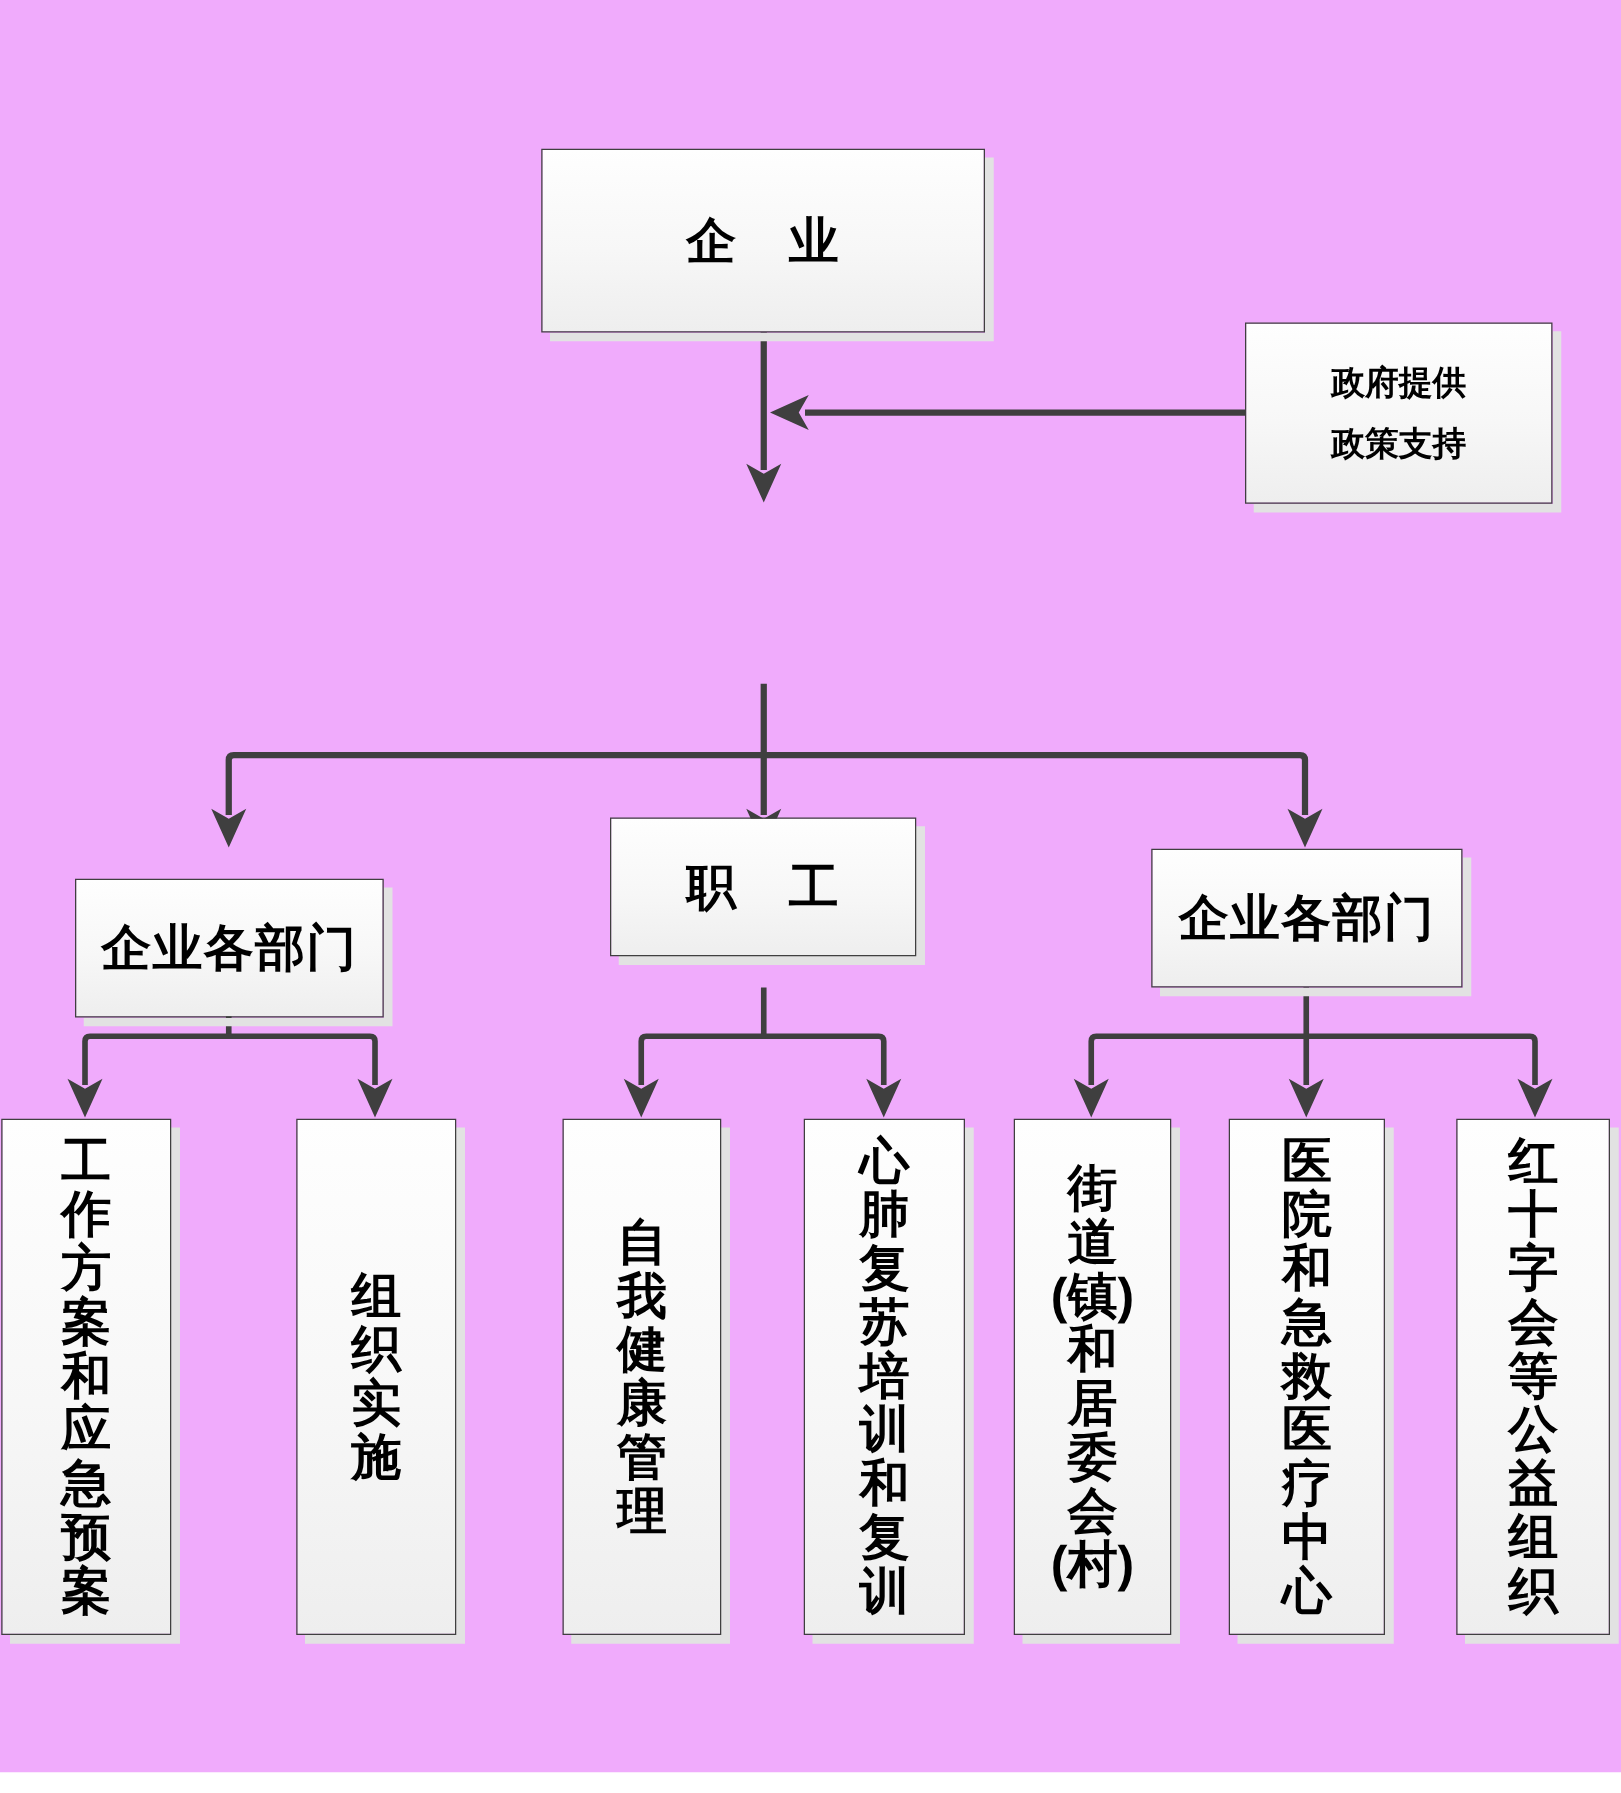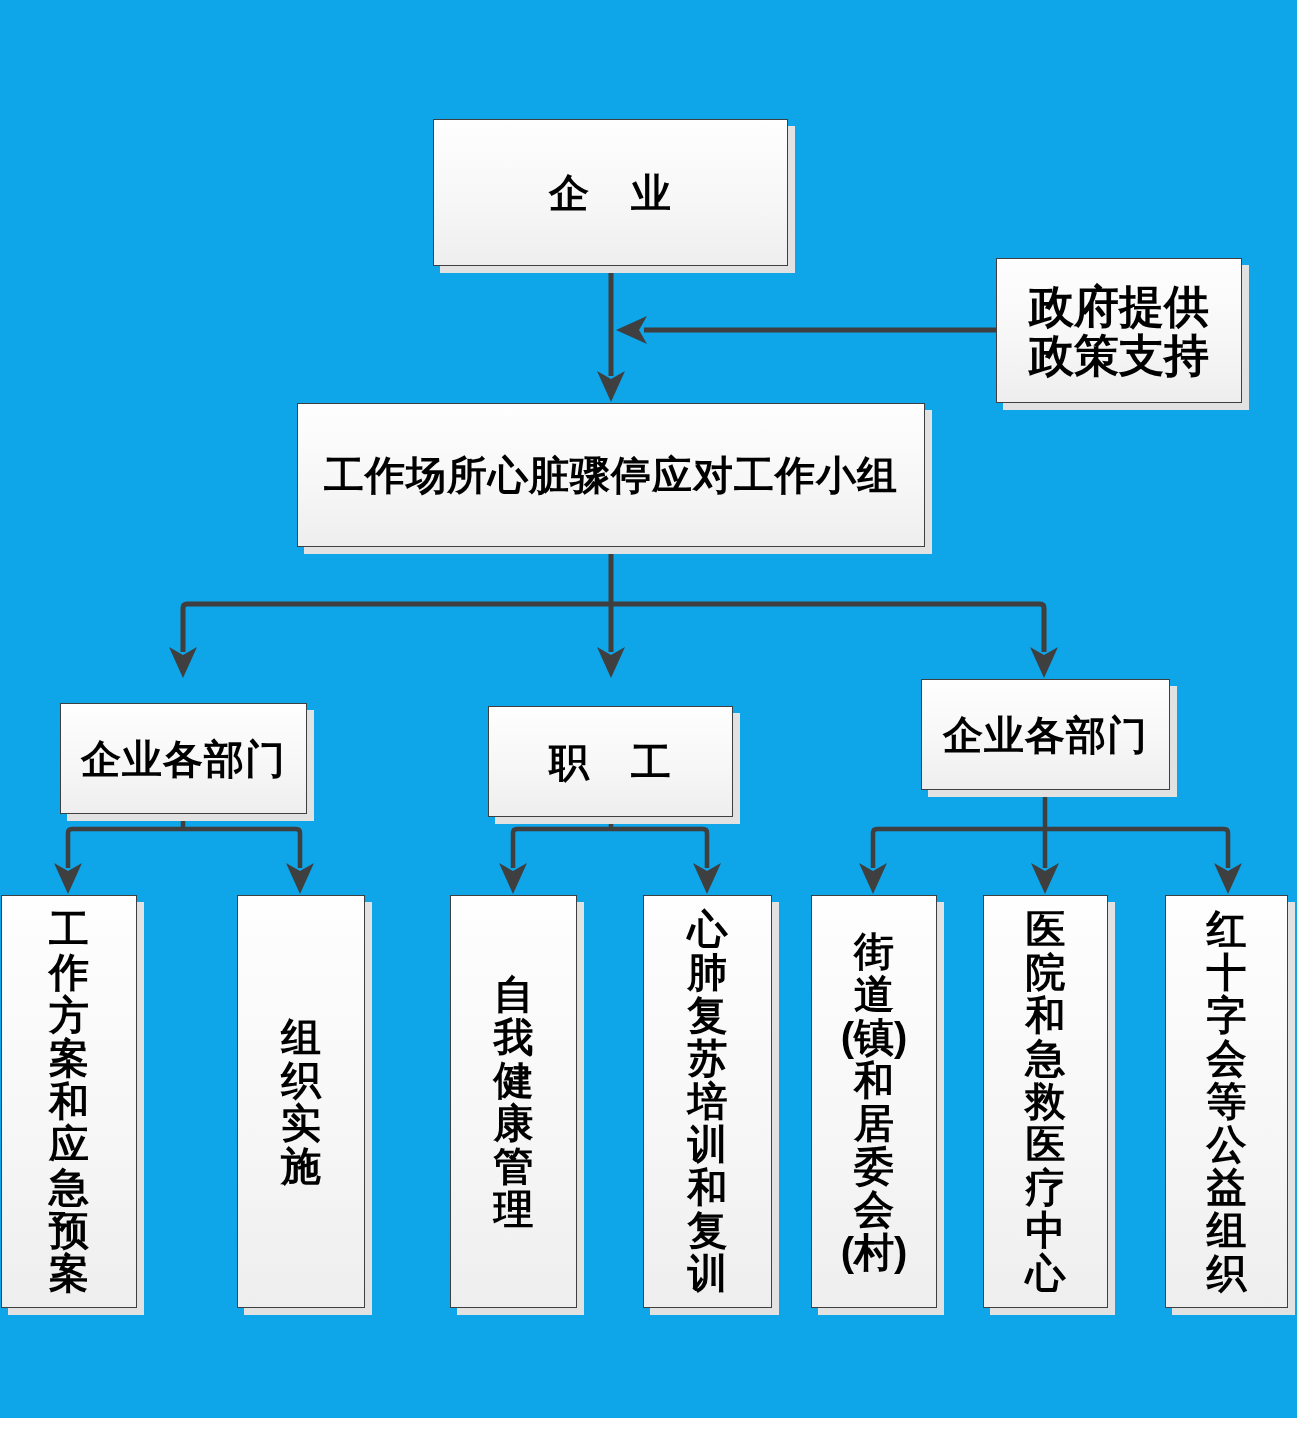--- a/index.html
+++ b/index.html
@@ -4,45 +4,45 @@
 <style>
   :root{
     --line:#3f3f3f;
     --box-border:#3f3f3f;
     --shadow:#e2e2e2;
   }
   html,body{margin:0;padding:0;background:#ffffff;}
   .canvas{
     position:relative;
     width:1297px;height:1418px;
-    background:#0ea5e9;
+    background:#f0abfc;
     font-family:"Liberation Sans", sans-serif;
     overflow:hidden;
   }
   .wires{position:absolute;left:0;top:0;pointer-events:none;}
   .wire{stroke:var(--line);stroke-width:5;fill:none;stroke-linejoin:round;}
   .wire-thin{stroke:var(--line);stroke-width:4.5;fill:none;stroke-linejoin:round;}
   .head{fill:var(--line);stroke:none;}
   .node{
     position:absolute;
     box-sizing:border-box;
     border:1.5px solid var(--box-border);
     background:linear-gradient(180deg,#fefefe 0%,#f7f7f7 55%,#eeeeee 100%);
     box-shadow:7px 7px 0 var(--shadow);
     display:flex;align-items:center;justify-content:center;
     color:#000;
     font-weight:bold;
     text-align:center;
   }
   .hlabel{font-size:40px;letter-spacing:1px;line-height:1.2;}
   .n-enterprise{left:433px;top:119px;width:355px;height:147px;}
-  .n-government{left:996px;top:258px;width:246px;height:145px;font-size:45px;line-height:49px;white-space:pre-line;align-items:center;}
+  .n-government{left:996px;top:258px;width:246px;height:145px;font-size:27px;line-height:49px;white-space:pre-line;align-items:center;}
   .n-taskforce{left:297px;top:403px;width:628px;height:144px;}
   .n-departments{left:60px;top:679px;width:247px;height:111px;margin-top:24px;}
-  .n-staff{left:488px;top:706px;width:245px;height:111px;}
+  .n-staff{left:488px;top:654px;width:245px;height:111px;}
   .n-support{left:921px;top:679px;width:249px;height:111px;}
   .vbox{flex-direction:column;justify-content:center;font-size:40px;}
   .vrow{line-height:43px;white-space:nowrap;}
   .n-workplan{left:1px;top:895px;width:136px;height:413px;}
   .n-implementation{left:237px;top:895px;width:128px;height:413px;}
   .n-selfhealth{left:450px;top:895px;width:127px;height:413px;}
   .n-cpr{left:643px;top:895px;width:129px;height:413px;}
   .n-street{left:811px;top:895px;width:126px;height:413px;}
   .n-hospital{left:983px;top:895px;width:125px;height:413px;}
   .n-redcross{left:1165px;top:895px;width:123px;height:413px;}
@@ -85,23 +85,20 @@
 
   <div class="node n-enterprise">
     <span class="hlabel">企　业</span>
   </div>
 
   <div class="node n-government">
     <span>政府提供
 政策支持</span>
   </div>
 
-  <div class="node n-taskforce">
-    <span class="hlabel">工作场所心脏骤停应对工作小组</span>
-  </div>
 
   <div class="node n-departments">
     <span class="hlabel">企业各部门</span>
   </div>
 
   <div class="node n-staff">
     <span class="hlabel">职　工</span>
   </div>
 
   <div class="node n-support">

